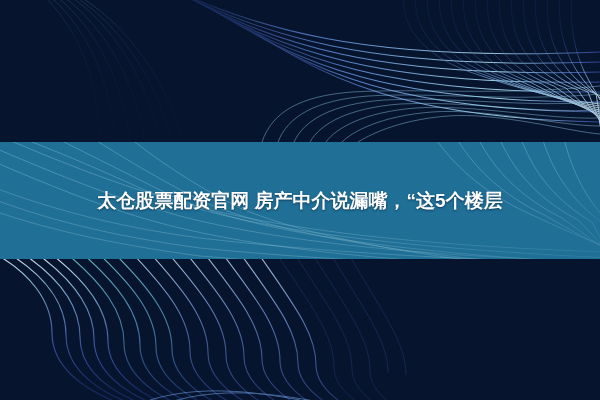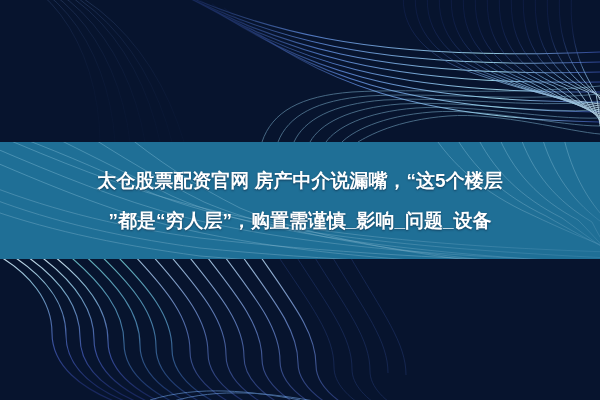--- a/index.html
+++ b/index.html
@@ -197,21 +197,20 @@
       <g fill="none" stroke="#bfe0f0" stroke-width="0.8" opacity="0.3">
         <path d="M -20 40 C 40 64, 110 84, 200 96 C 320 110, 460 118, 620 122"></path>
         <path d="M -20 52 C 40 76, 110 94, 200 106 C 320 118, 460 124, 620 128"></path>
         <path d="M -20 64 C 40 86, 110 102, 200 114 C 320 124, 460 130, 620 134"></path>
       </g>
     </svg>
   </div>
 
   <div id="headline">
     <span class="headline-line">太仓股票配资官网 房产中介说漏嘴，“这5个楼层</span>
-    <span class="headline-line">”都是“穷人层”，购置需谨慎_影响_问题_设备</span>
   </div>
 
   <div id="bottom-dark"></div>
 
   <div id="bottom-waves">
     <svg viewBox="0 0 600 141" preserveAspectRatio="none" xmlns="http://www.w3.org/2000/svg">
       <defs>
         <linearGradient id="gBot1" x1="0" y1="0" x2="0.4" y2="1">
           <stop offset="0%" stop-color="#dfeef8" stop-opacity="0.95"></stop>
           <stop offset="30%" stop-color="#8fc8e4" stop-opacity="0.85"></stop>

